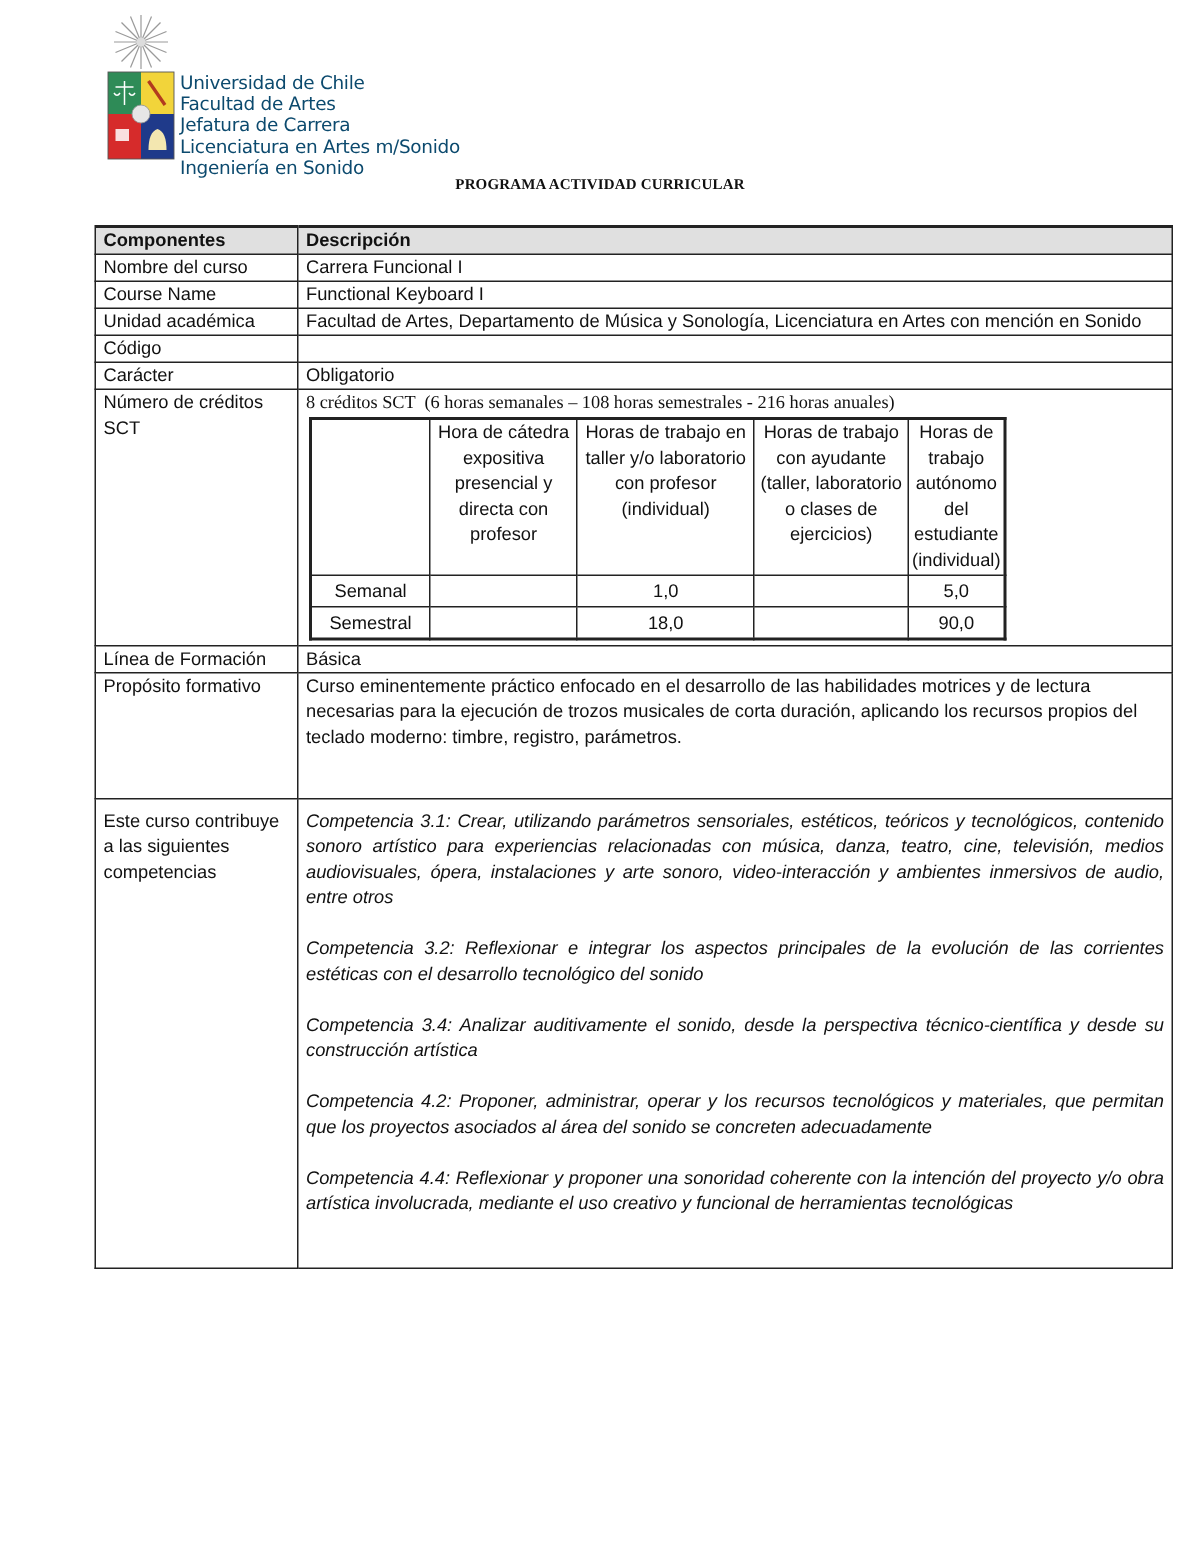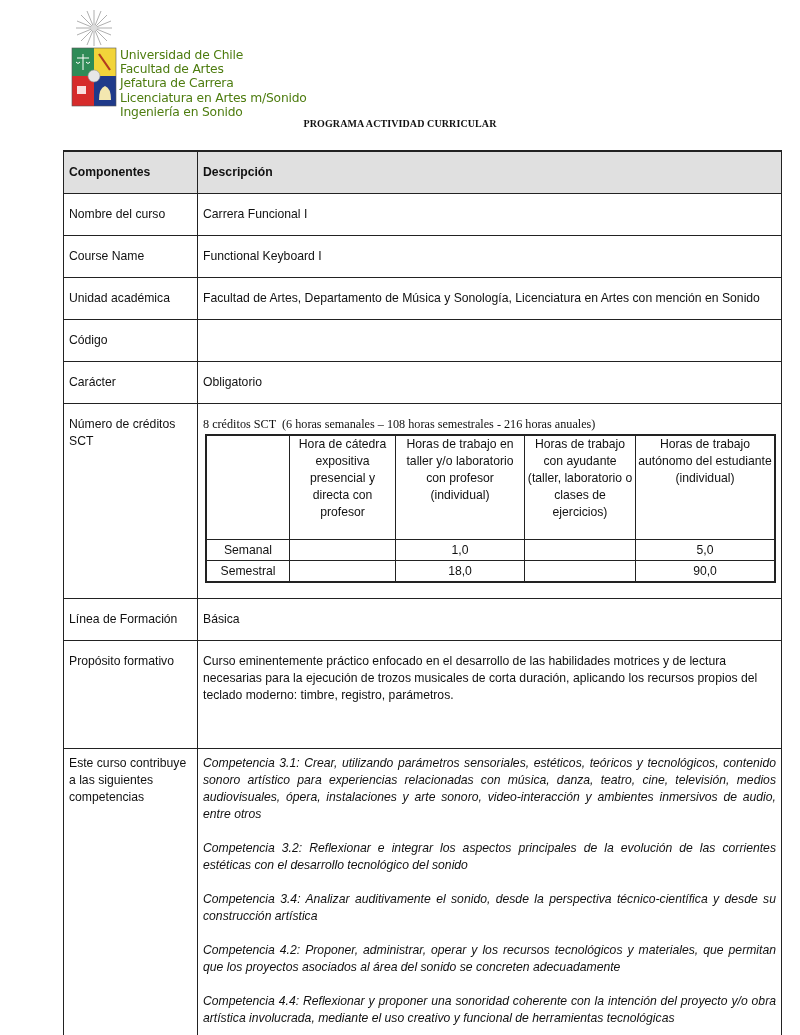--- a/index.html
+++ b/index.html
@@ -3,38 +3,38 @@
 <meta charset="utf-8">
 <style>
   html, body { margin: 0; padding: 0; background: #ffffff; }
   body { width: 800px; height: 1035px; position: relative; overflow: hidden;
          font-family: "Liberation Sans", "DejaVu Sans", sans-serif; color: #111; }
 
   
   .logo { position: absolute; left: 66px; top: 8px; width: 240px; height: 102px; }
   .crest { position: absolute; left: 2px; top: 0; width: 52px; height: 102px; }
   .logo-lines { position: absolute; left: 54px; top: 40px; font-size: 12.3px; line-height: 14.2px;
-                color: #4d7c0f; font-family: "DejaVu Sans", sans-serif; letter-spacing: -0.2px; }
+                color: #0c4a6e; font-family: "DejaVu Sans", sans-serif; letter-spacing: -0.2px; }
   .logo-lines div { white-space: nowrap; }
 
   .doc-title { position: absolute; left: 0; width: 800px; top: 118px; text-align: center;
                font-family: "Liberation Serif", "DejaVu Serif", serif; font-weight: bold;
                font-size: 10px; letter-spacing: 0.1px; }
 
   
   table.main { position: absolute; left: 63px; top: 150px; width: 719px;
                border-collapse: collapse; font-size: 12.2px; font-family: "Liberation Sans", sans-serif; }
-  table.main td, table.main th { border: 1px solid #222; padding: 12px 5px; vertical-align: top;
+  table.main td, table.main th { border: 1px solid #222; padding: 0 5px; vertical-align: top;
                line-height: 17px; text-align: left; }
   table.main th { background: #e0e0e0; font-weight: bold; border-top: 2px solid #222; }
   table.main td.label { width: 124px; }
   .justify { text-align: justify; }
 
   
-  table.hours { border-collapse: collapse; width: 571px; margin: 1px 0 3px 2px; font-size: 12.2px; }
+  table.hours { border-collapse: collapse; width: 465px; margin: 1px 0 3px 2px; font-size: 12.2px; }
   table.hours td { border: 1px solid #222; text-align: center; vertical-align: top;
                    line-height: 17px; padding: 0 2px; }
   table.hours tr.hdr td { height: 103px; }
   table.hours tr.val td { height: 20px; vertical-align: middle; }
   table.hours { border: 2px solid #222; }
 
   .italic { font-style: italic; }
   .comp p { margin: 0 0 17px 0; text-align: justify; }
   .comp p:last-child { margin-bottom: 0; }
 </style>

